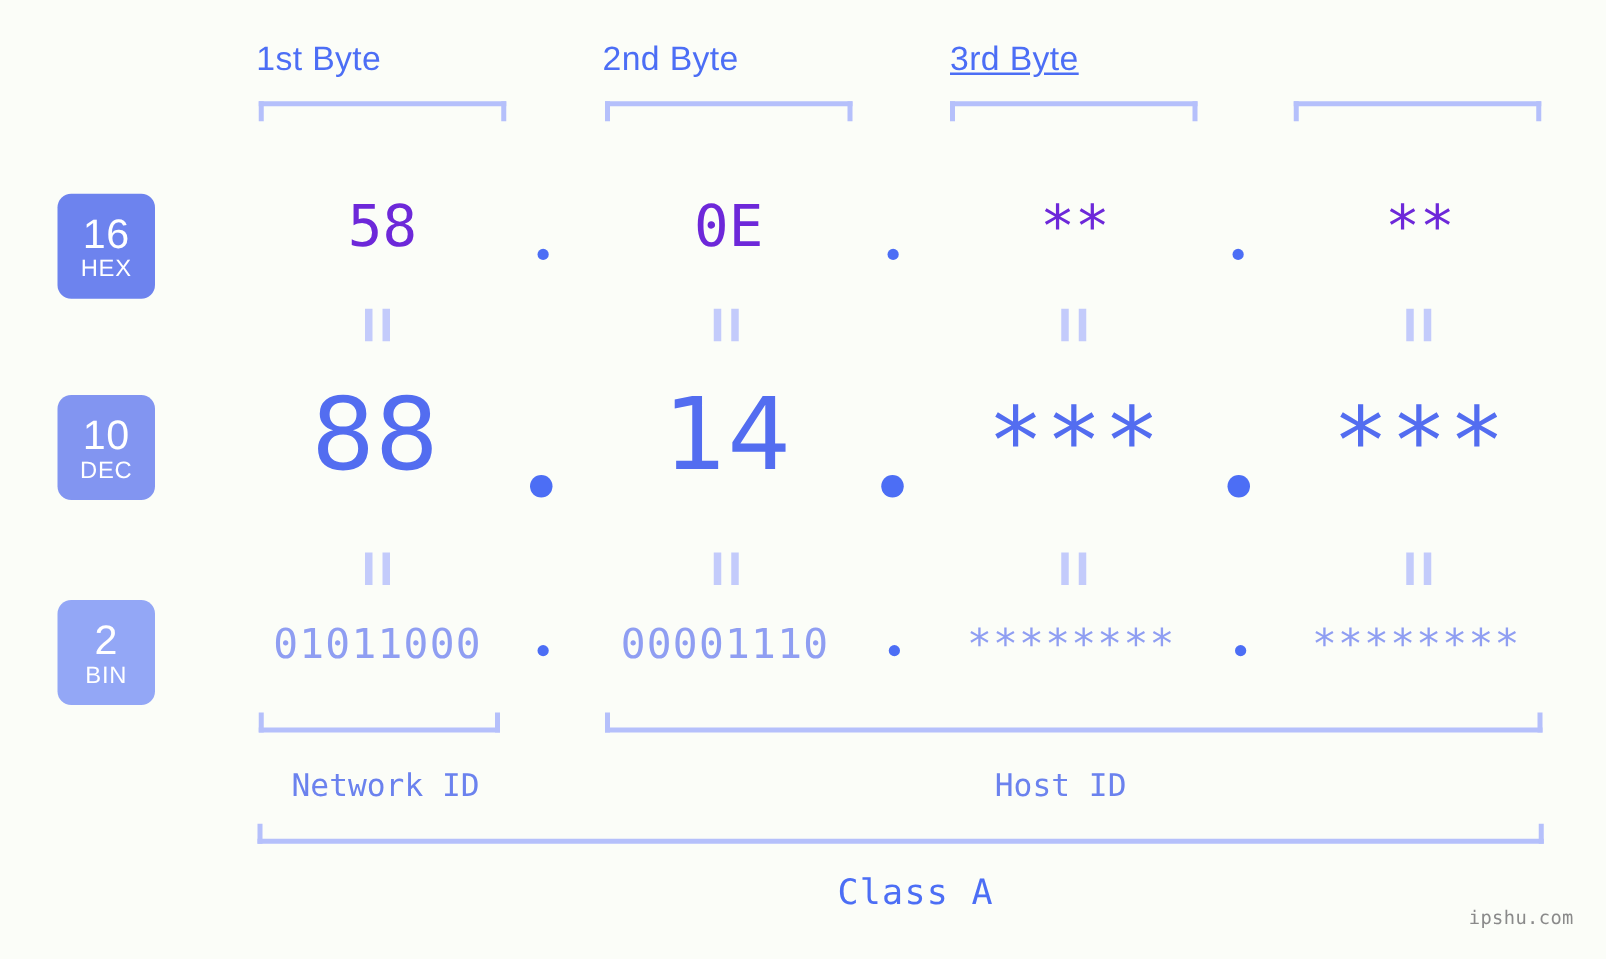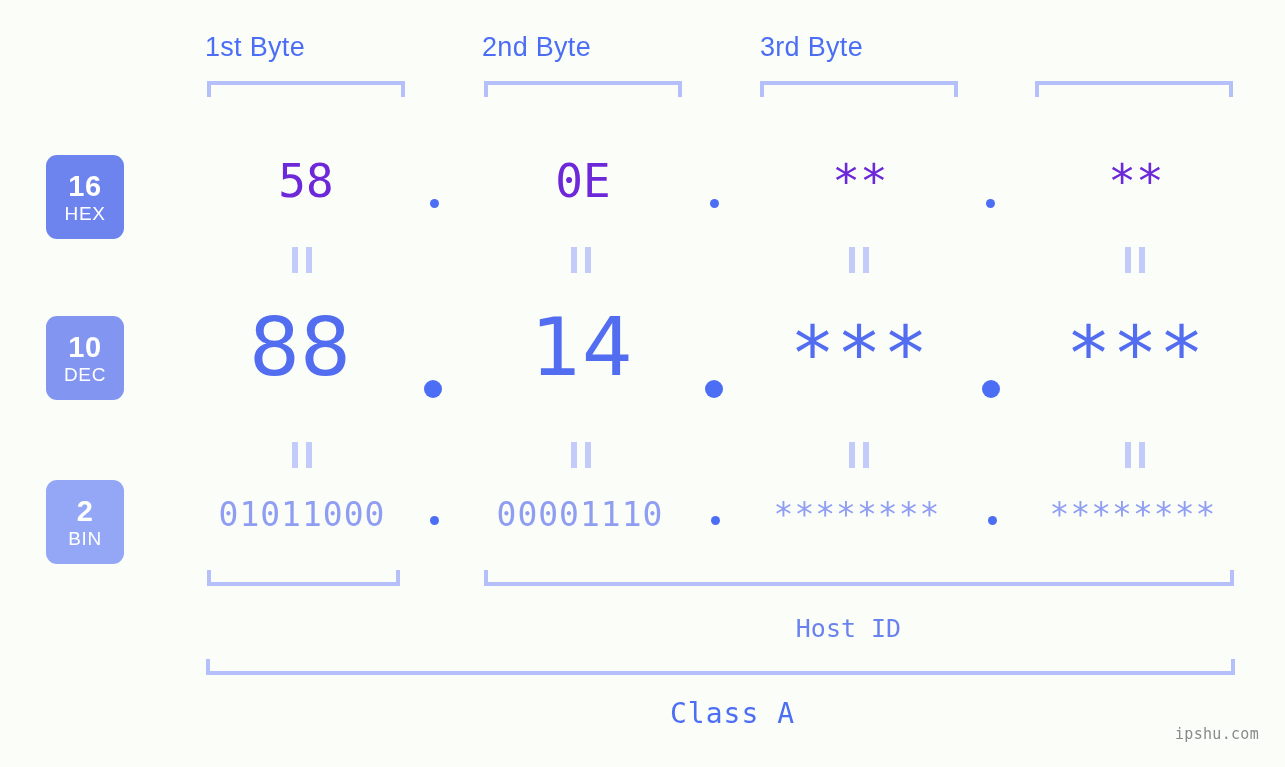--- a/index.html
+++ b/index.html
@@ -62,22 +62,22 @@
     border-radius: 11px;
     color: #ffffff;
     display: flex;
     flex-direction: column;
     align-items: center;
     justify-content: center;
     font-family: "Liberation Sans", sans-serif;
     line-height: 1;
   }
   .base-badge .num {
-    font-size: 29px;
-    font-weight: 700;
+    font-size: 33px;
+    font-weight: 400;
     letter-spacing: 0.5px;
   }
   .base-badge .nam {
     font-size: 19px;
     font-weight: 400;
     margin-top: 3px;
     letter-spacing: 0.6px;
   }
 
   
@@ -167,21 +167,21 @@
     letter-spacing: 0.3px;
   }
 </style>
 </head>
 <body>
 
 <div class="stage">
 
   <div class="byte-header" style="left:205px; width:200px;">1st Byte</div>
   <div class="byte-header" style="left:482px; width:200px;">2nd Byte</div>
-  <div class="byte-header" style="left:760px; width:200px;">3rd Byte</div>
+  <div class="byte-header" style="left:760px; width:200px;text-decoration:underline;">3rd Byte</div>
 
   <div class="bracket bracket-down" style="left:207px; top:81px; width:198px;"></div>
   <div class="bracket bracket-down" style="left:484px; top:81px; width:198px;"></div>
   <div class="bracket bracket-down" style="left:760px; top:81px; width:198px;"></div>
   <div class="bracket bracket-down" style="left:1035px; top:81px; width:198px;"></div>
 
   <div class="base-badge" style="top:155px; background:#6d83ee;">
     <span class="num">16</span>
     <span class="nam">HEX</span>
   </div>
@@ -254,20 +254,21 @@
     <div class="val" style="left:757px; width:200px;">********</div>
     <div class="val" style="left:1033px; width:200px;">********</div>
     <div class="dot dot-bin" style="left:430px;"></div>
     <div class="dot dot-bin" style="left:711px;"></div>
     <div class="dot dot-bin" style="left:988px;"></div>
   </div>
 
   <div class="bracket bracket-up" style="left:207px; top:570px; width:193px;"></div>
   <div class="bracket bracket-up" style="left:484px; top:570px; width:750px;"></div>
 
+  <div class="section-label" style="left:206px; top:614px; width:205px;">Network ID</div>
   <div class="section-label" style="left:746px; top:614px; width:205px;">Host ID</div>
 
   <div class="bracket bracket-up" style="left:206px; top:659px; width:1029px;"></div>
 
   <div class="class-label" style="left:630px; top:697px; width:205px;">Class A</div>
 
   <div class="watermark">ipshu.com</div>
 
 </div>
 

